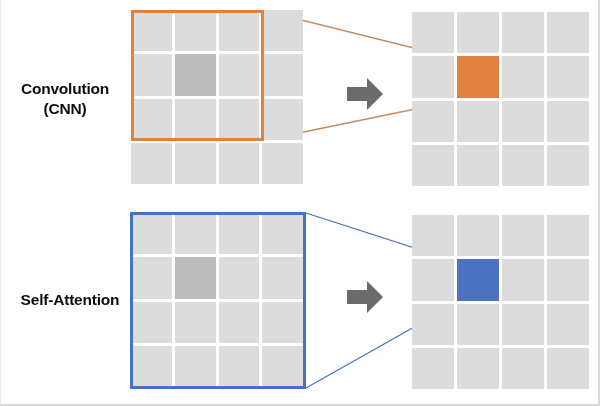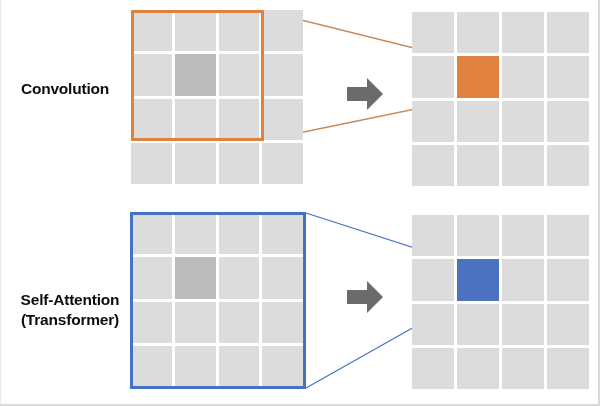--- a/index.html
+++ b/index.html
@@ -81,20 +81,21 @@
 
     <line x1="264" y1="11" x2="453" y2="58" stroke="#c58c62" stroke-width="1.4"></line>
     <line x1="264" y1="140" x2="453" y2="101" stroke="#c58c62" stroke-width="1.4"></line>
 
     <line x1="305" y1="213" x2="454" y2="261" stroke="#4472c4" stroke-width="1.2"></line>
     <line x1="305" y1="388" x2="454" y2="304" stroke="#4472c4" stroke-width="1.2"></line>
   </svg>
 
   <div class="row-label" id="label-cnn">
     <span class="l1">Convolution</span>
+    <span class="l2">(CNN)</span>
   </div>
 
   <div class="grid" id="grid-src-cnn">
     <div class="cell"></div>
     <div class="cell"></div>
     <div class="cell"></div>
     <div class="cell"></div>
     <div class="cell"></div>
     <div class="cell dark"></div>
     <div class="cell"></div>
@@ -129,21 +130,20 @@
     <div class="cell"></div>
     <div class="cell"></div>
     <div class="cell"></div>
     <div class="cell"></div>
     <div class="cell"></div>
     <div class="cell"></div>
   </div>
 
   <div class="row-label" id="label-sa">
     <span class="l1">Self-Attention</span>
-    <span class="l2">(Transformer)</span>
   </div>
 
   <div class="grid" id="grid-src-sa">
     <div class="cell"></div>
     <div class="cell"></div>
     <div class="cell"></div>
     <div class="cell"></div>
     <div class="cell"></div>
     <div class="cell dark"></div>
     <div class="cell"></div>

